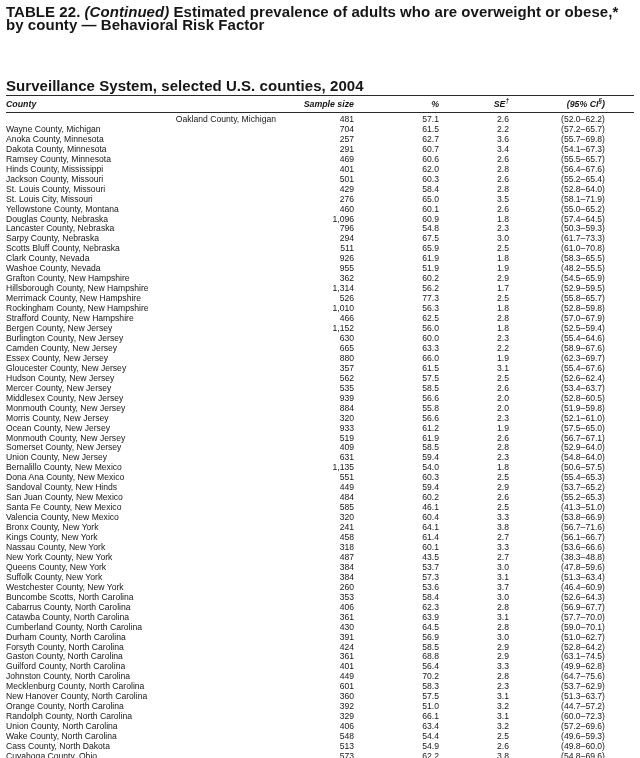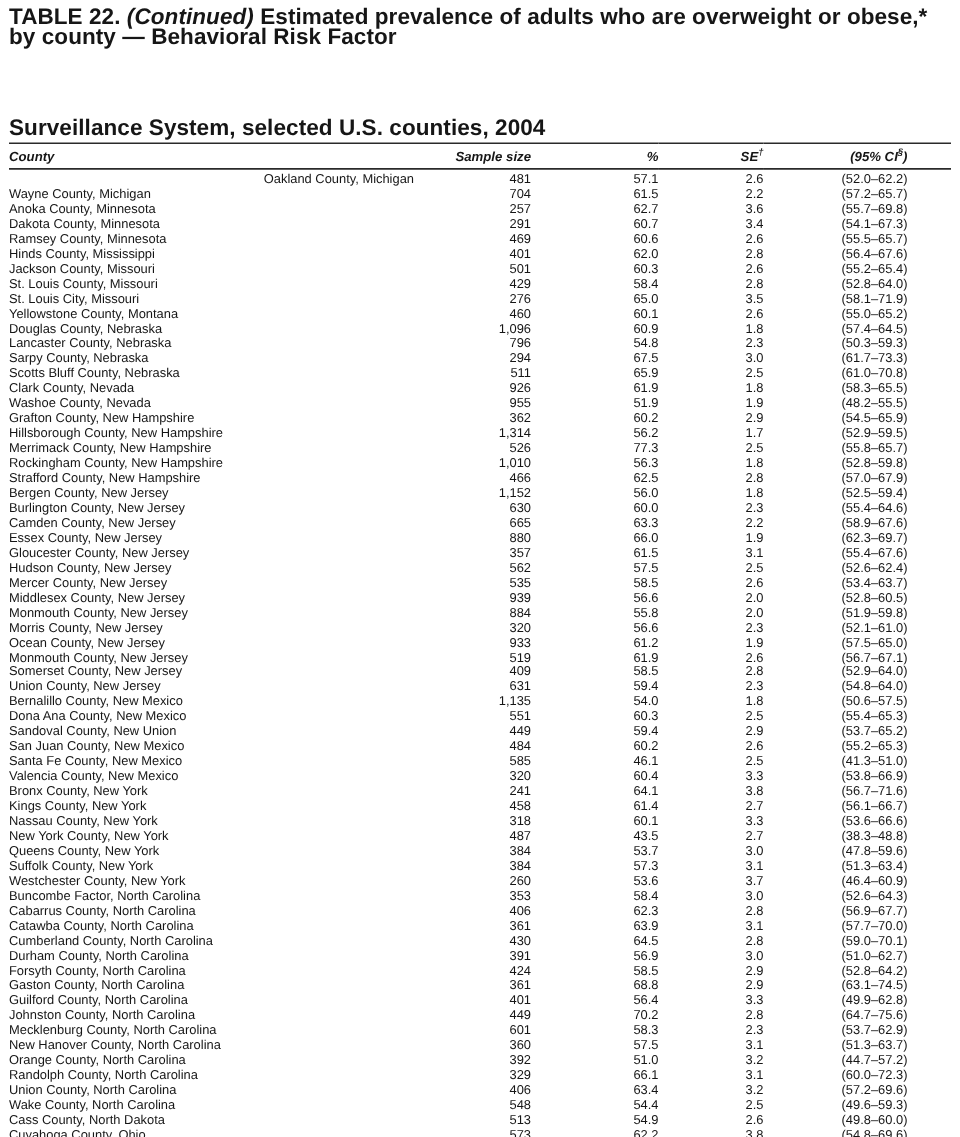--- a/index.html
+++ b/index.html
@@ -319,21 +319,21 @@
           <td class="num ci">(50.6–57.5)</td>
         </tr>
         <tr>
           <td>Dona Ana County, New Mexico</td>
           <td class="num">551</td>
           <td class="num">60.3</td>
           <td class="num">2.5</td>
           <td class="num ci">(55.4–65.3)</td>
         </tr>
         <tr>
-          <td>Sandoval County, New Union</td>
+          <td>Sandoval County, New Hinds</td>
           <td class="num">449</td>
           <td class="num">59.4</td>
           <td class="num">2.9</td>
           <td class="num ci">(53.7–65.2)</td>
         </tr>
         <tr>
           <td>San Juan County, New Mexico</td>
           <td class="num">484</td>
           <td class="num">60.2</td>
           <td class="num">2.6</td>
@@ -396,21 +396,21 @@
           <td class="num ci">(51.3–63.4)</td>
         </tr>
         <tr>
           <td>Westchester County, New York</td>
           <td class="num">260</td>
           <td class="num">53.6</td>
           <td class="num">3.7</td>
           <td class="num ci">(46.4–60.9)</td>
         </tr>
         <tr>
-          <td>Buncombe Factor, North Carolina</td>
+          <td>Buncombe Scotts, North Carolina</td>
           <td class="num">353</td>
           <td class="num">58.4</td>
           <td class="num">3.0</td>
           <td class="num ci">(52.6–64.3)</td>
         </tr>
         <tr>
           <td>Cabarrus County, North Carolina</td>
           <td class="num">406</td>
           <td class="num">62.3</td>
           <td class="num">2.8</td>

